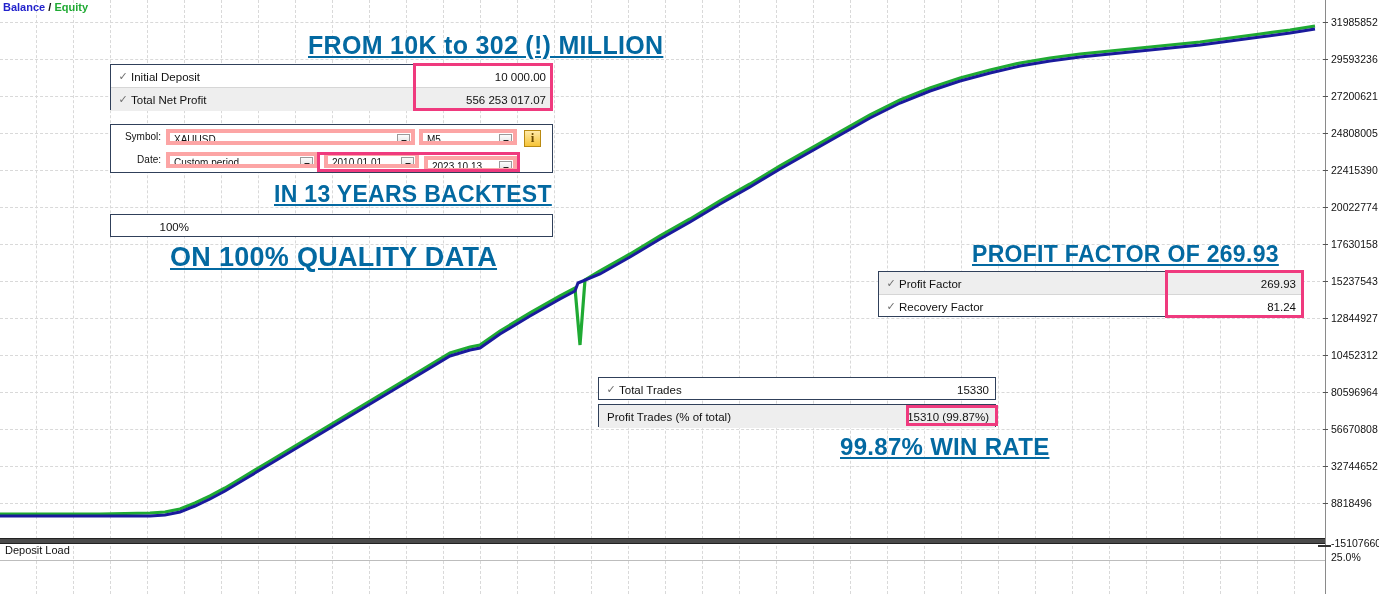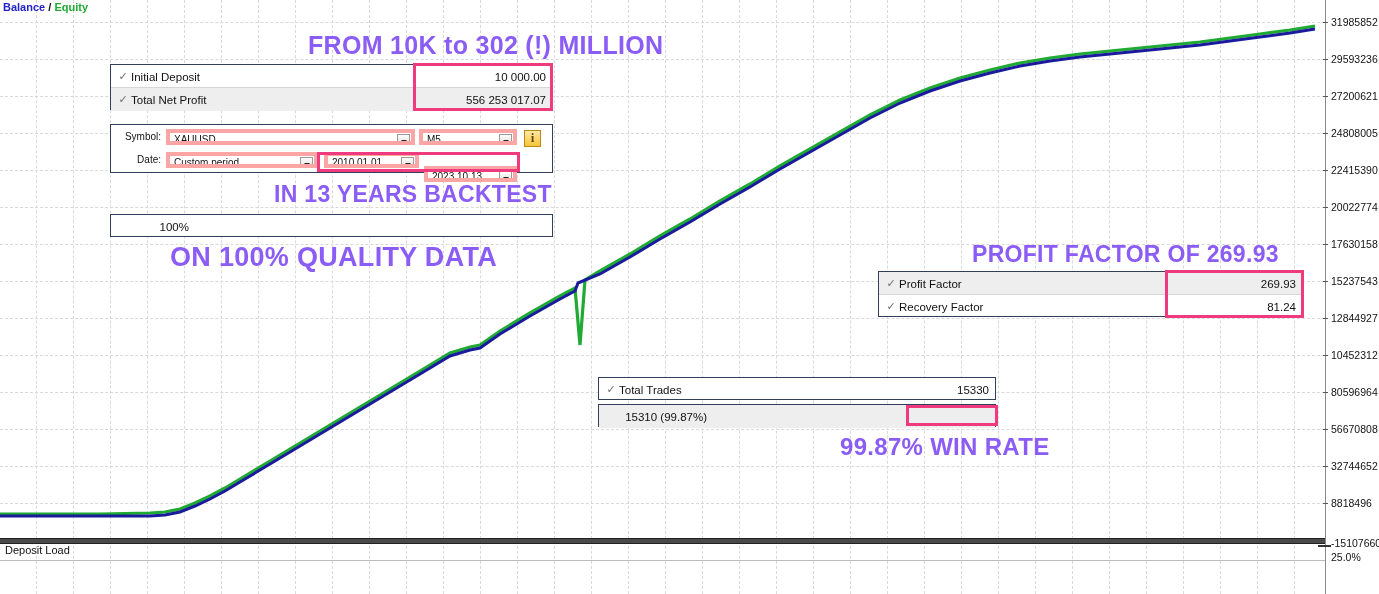--- a/index.html
+++ b/index.html
@@ -110,22 +110,23 @@
     background:linear-gradient(#ffe9a8,#f6c437);border:1px solid #b98a12;
     box-sizing:border-box;z-index:11;
   }
   #info-btn .glyph{
     position:absolute;left:0;top:-1px;width:15px;text-align:center;
     font-family:"Liberation Serif", serif;font-weight:bold;font-size:13px;color:#6b4a00;
   }
 
   
   .anno{
-    position:absolute;color:#8b5cf6;font-weight:bold;white-space:nowrap;z-index:14;
+    position:absolute;color:#0369a1;font-weight:bold;white-space:nowrap;z-index:14;
     letter-spacing:0.3px;
+    text-decoration:underline;
   }
 </style>
 </head>
 <body>
 
 <div id="chart-area">
 
   <div class="vgrid" style="left:36px"></div>
   <div class="vgrid" style="left:73px"></div>
   <div class="vgrid" style="left:110px"></div>
@@ -297,21 +298,21 @@
   <div class="setrow" style="top:26px">
     <span class="setlabel" style="left:8px;top:3px;width:42px;">Date:</span>
     <div class="combo" style="left:55px;top:1px;width:152px;">
       <span class="ctext">Custom period</span>
       <i class="carrow"></i>
     </div>
     <div class="combo" style="left:213px;top:1px;width:95px;">
       <span class="ctext">2010.01.01</span>
       <i class="carrow"></i>
     </div>
-    <div class="combo" style="left:313px;top:15px;width:93px;text-align:center;">
+    <div class="combo" style="left:313px;top:5px;width:93px;text-align:center;">
       <span class="ctext">2023.10.13</span>
       <i class="carrow"></i>
     </div>
   </div>
 </div>
 <div id="info-btn">
   <span class="glyph">i</span>
 </div>
 <div class="hl" style="left:317px;top:152px;width:203px;height:20px;"></div>
 
@@ -339,20 +340,21 @@
 <div class="panel" id="trades-panel" style="left:598px;top:377px;width:398px;height:23px;">
   <div class="prow">
     <span class="chk">✓</span>
     <span class="plabel">Total Trades</span>
     <span class="pval" style="width:90px">15330</span>
   </div>
 </div>
 
 <div class="panel" id="profit-trades-panel" style="left:598px;top:404px;width:398px;height:23px;background:#eeeeee;">
   <div class="prow alt" style="padding-left:8px">
+    <span class="plabel">Profit Trades (% of total)</span>
     <span class="pval" style="width:100px">15310 (99.87%)</span>
   </div>
 </div>
 <div class="hl" style="left:906px;top:405px;width:92px;height:21px;"></div>
 
 <div class="anno" style="left:308px;top:31px;font-size:25px;">FROM 10K to 302 (!) MILLION</div>
 <div class="anno" style="left:274px;top:181px;font-size:23px;">IN 13 YEARS BACKTEST</div>
 <div class="anno" style="left:170px;top:242px;font-size:27px;">ON 100% QUALITY DATA</div>
 <div class="anno" style="left:972px;top:241px;font-size:23px;">PROFIT FACTOR OF 269.93</div>
 <div class="anno" style="left:840px;top:433px;font-size:24px;">99.87% WIN RATE</div>

